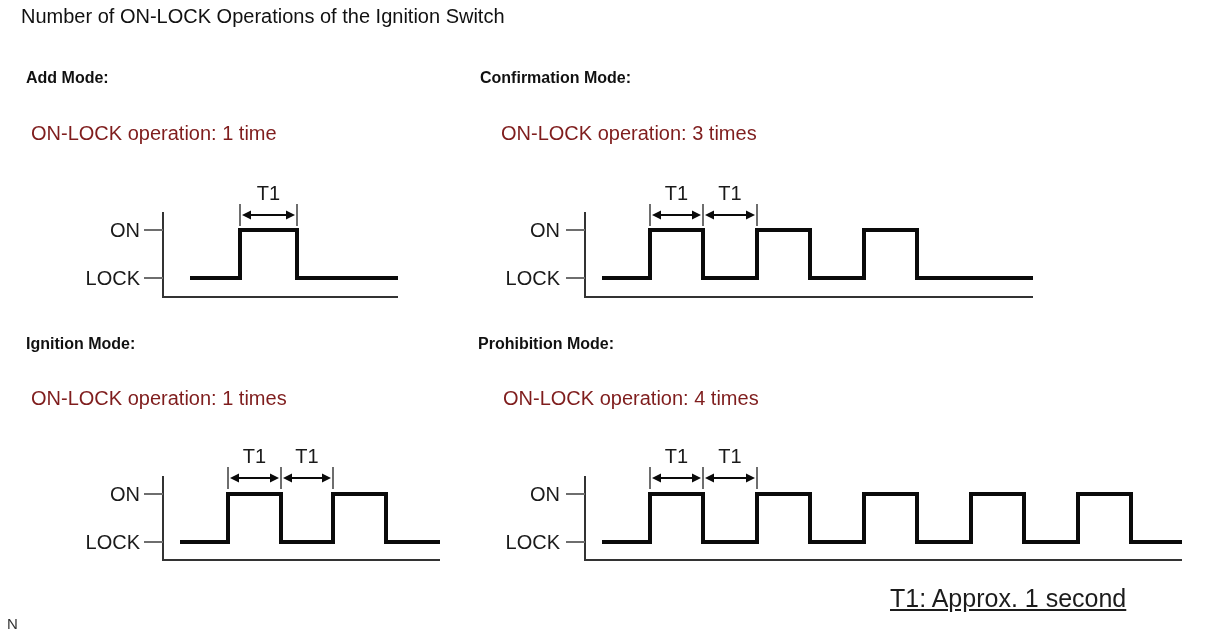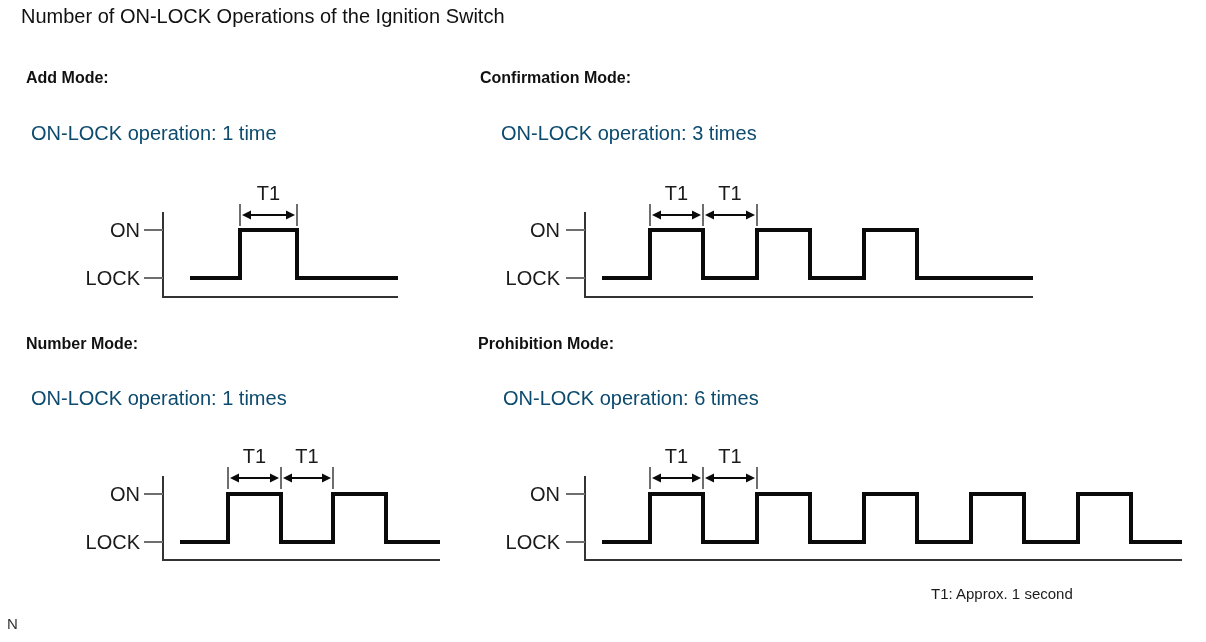--- a/index.html
+++ b/index.html
@@ -3,50 +3,50 @@
 <meta charset="utf-8">
 <style>
   html,body{margin:0;padding:0;}
   body{
     width:1206px;height:642px;background:#ffffff;overflow:hidden;position:relative;
     font-family:"Liberation Sans","DejaVu Sans",sans-serif;color:#1a1a1a;
   }
   .abs{position:absolute;white-space:nowrap;line-height:1;}
   .title{left:21px;top:6px;font-size:20px;font-weight:normal;color:#111;}
   .mode-heading{font-size:16px;font-weight:bold;color:#111;}
-  .op-line{font-size:20px;font-weight:400;color:#0c4a6e;}
+  .op-line{font-size:20px;font-weight:400;color:#7f1d1d;}
   .h-add{left:26px;top:70px;}
   .h-confirmation{left:480px;top:70px;}
   .h-rewrite{left:26px;top:336px;}
   .h-prohibition{left:478px;top:336px;text-align:right;}
   .op-add{left:31px;top:123px;}
   .op-confirmation{left:501px;top:123px;}
   .op-rewrite{left:31px;top:388px;}
   .op-prohibition{left:503px;top:388px;}
-  .footnote{left:931px;top:586px;font-size:15px;color:#1c1c1c;}
+  .footnote{left:890px;top:586px;font-size:25px;color:#1c1c1c;text-decoration:underline;}
   .page-marker{left:7px;top:616px;font-size:15px;color:#333;}
   #diagrams{position:absolute;left:0;top:0;}
   #diagrams text{font-family:"Liberation Sans","DejaVu Sans",sans-serif;}
 </style>
 </head>
 <body>
 
 <div class="abs title">Number of ON-LOCK Operations of the Ignition Switch</div>
 
 <div class="abs mode-heading h-add">Add Mode:</div>
 <div class="abs op-line op-add">ON-LOCK operation: 1 time</div>
 
 <div class="abs mode-heading h-confirmation">Confirmation Mode:</div>
 <div class="abs op-line op-confirmation">ON-LOCK operation: 3 times</div>
 
-<div class="abs mode-heading h-rewrite">Number Mode:</div>
+<div class="abs mode-heading h-rewrite">Ignition Mode:</div>
 <div class="abs op-line op-rewrite">ON-LOCK operation: 1 times</div>
 
 <div class="abs mode-heading h-prohibition">Prohibition Mode:</div>
-<div class="abs op-line op-prohibition">ON-LOCK operation: 6 times</div>
+<div class="abs op-line op-prohibition">ON-LOCK operation: 4 times</div>
 
 <div class="abs footnote">T1: Approx. 1 second</div>
 <div class="abs page-marker">N</div>
 
 <svg id="diagrams" width="1206" height="642" viewBox="0 0 1206 642">
     <g>
       <path d="M 163 212 L 163 297 L 398 297" fill="none" stroke="#333333" stroke-width="2"></path>
       <line x1="144" y1="230" x2="163" y2="230" stroke="#6e6e6e" stroke-width="2"></line>
       <line x1="144" y1="278" x2="163" y2="278" stroke="#6e6e6e" stroke-width="2"></line>
       <text x="140" y="237" text-anchor="end" font-size="20" fill="#1a1a1a">ON</text>

